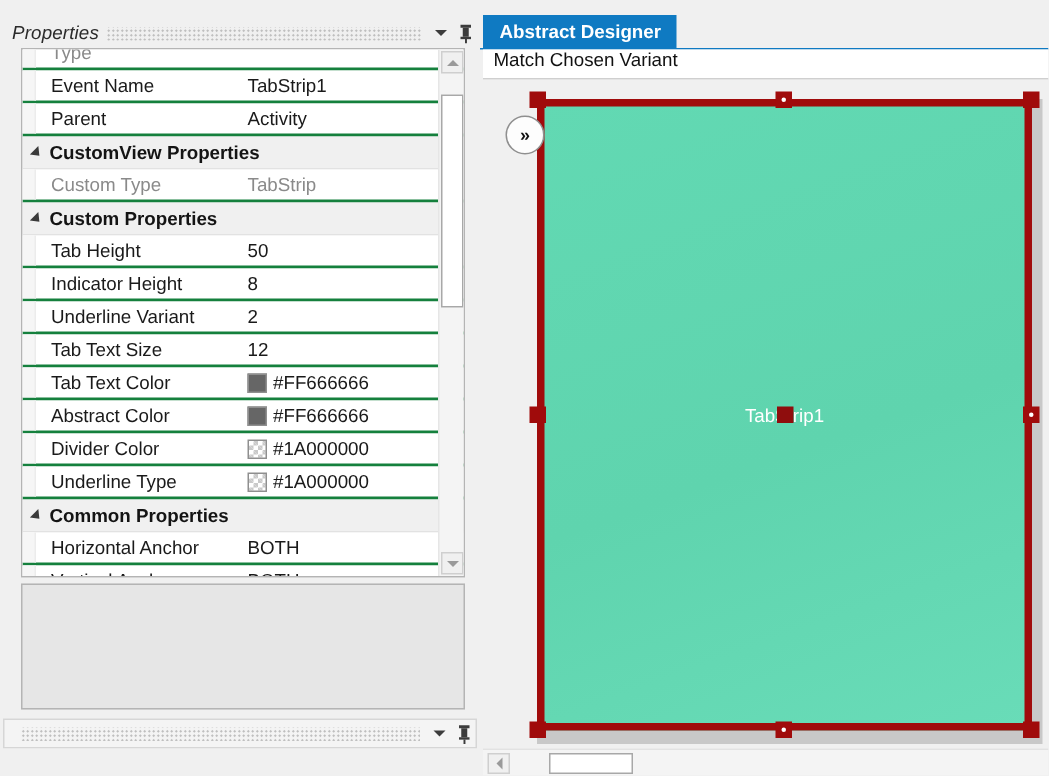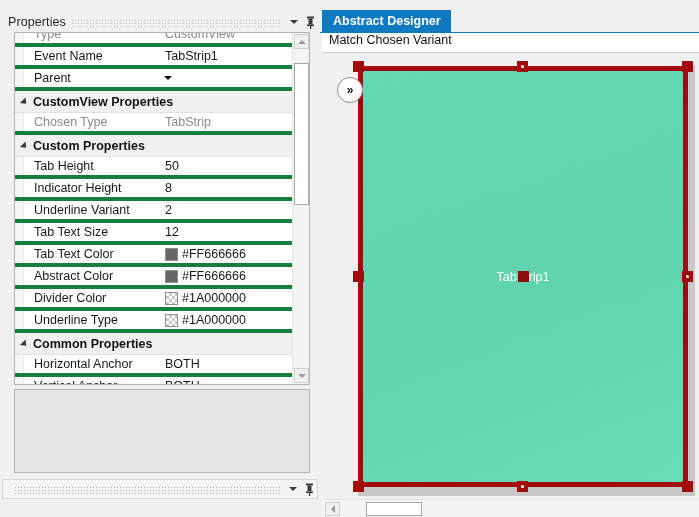--- a/index.html
+++ b/index.html
@@ -13,21 +13,21 @@
   #root{position:relative;width:699px;height:517px;}
 
   
   #left-pane{position:absolute;left:0;top:0;width:320px;height:517px;background:#f0f0f0;}
 
   .panel-header{
     position:absolute;left:2px;width:316px;height:20px;
     background:#f0f0f0;display:flex;align-items:center;
     box-sizing:border-box;
   }
-  #properties-header{top:12px;}
+  #properties-header{top:12px;font-style:italic;}
   #bottom-header{top:479px;border:1px solid #d6d6d6;background:#f4f4f4;}
 
   .panel-title{
     font-size:12.5px;color:#2b2b2b;padding-left:6px;white-space:nowrap;
     letter-spacing:.1px;
   }
   .grip{
     flex:1;height:9px;margin:0 5px;
     background-image:radial-gradient(#b8b8b8 .7px, transparent .8px);
     background-size:3px 3px;background-position:0 1px;
@@ -44,21 +44,21 @@
   #grid-frame{
     position:absolute;left:14px;top:32px;width:296px;height:353px;
     border:1px solid #b4b4b4;background:#ffffff;box-sizing:border-box;
     overflow:hidden;
   }
   #grid-clip{position:absolute;left:0;top:0;width:294px;height:351px;overflow:hidden;}
   #grid-inner{position:absolute;left:0;top:-8px;width:294px;}
 
   .row{
     position:relative;height:22px;display:flex;align-items:center;
-    border-bottom:4px solid #15803d;background:#ffffff;box-sizing:border-box;
+    border-bottom:2px solid #15803d;background:#ffffff;box-sizing:border-box;
   }
   .row .gutter{width:8px;height:100%;flex:none;background:#f6f6f6;border-right:1px solid #ececec;}
   .row .name{
     width:136px;flex:none;padding-left:10px;box-sizing:border-box;
     font-size:12.5px;color:#1a1a1a;white-space:nowrap;overflow:hidden;
   }
   .row .val{
     flex:1;min-width:0;padding-left:5px;box-sizing:border-box;
     font-size:12.5px;color:#1a1a1a;white-space:nowrap;overflow:hidden;
     display:flex;align-items:center;gap:4px;
@@ -211,47 +211,47 @@
         </svg>
       </div>
     </div>
 
     <div id="grid-frame">
       <div id="grid-clip">
         <div id="grid-inner">
             <div class="row readonly">
               <div class="gutter"></div>
               <div class="name">Type</div>
-              <div class="val">
-                <span>CustomView</span>
-              </div>
             </div>
             <div class="row">
               <div class="gutter"></div>
               <div class="name">Event Name</div>
               <div class="val">
                 <span>TabStrip1</span>
               </div>
             </div>
             <div class="row">
               <div class="gutter"></div>
               <div class="name">Parent</div>
+              <div class="val">
+                <span>Activity</span>
+              </div>
               <div class="dd">
                 <span class="tri-sm"></span>
               </div>
             </div>
             <div class="group">
               <div class="exp">
                 <i></i>
               </div>
               <div class="glabel">CustomView Properties</div>
             </div>
             <div class="row readonly">
               <div class="gutter"></div>
-              <div class="name">Chosen Type</div>
+              <div class="name">Custom Type</div>
               <div class="val">
                 <span>TabStrip</span>
               </div>
             </div>
             <div class="group">
               <div class="exp">
                 <i></i>
               </div>
               <div class="glabel">Custom Properties</div>
             </div>

